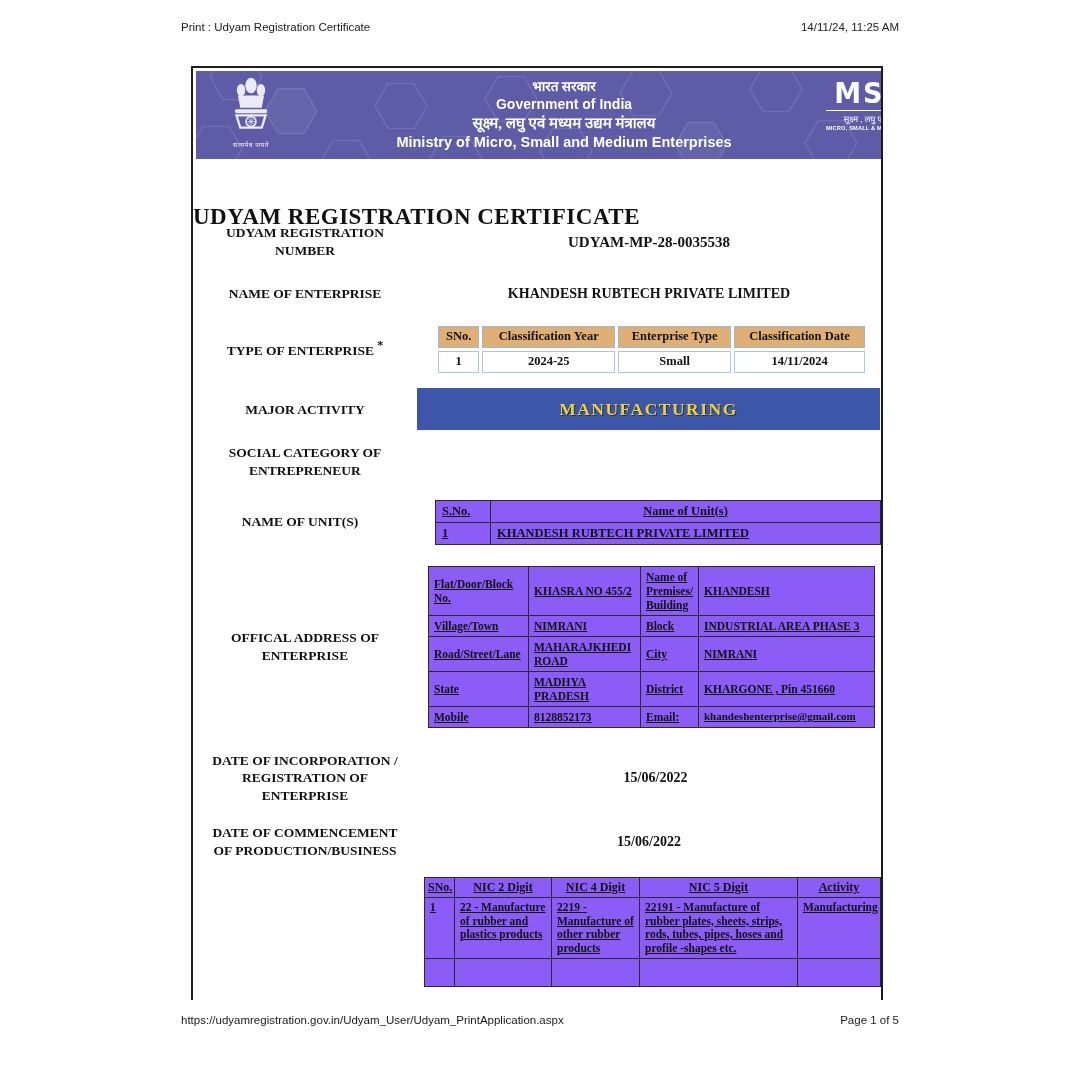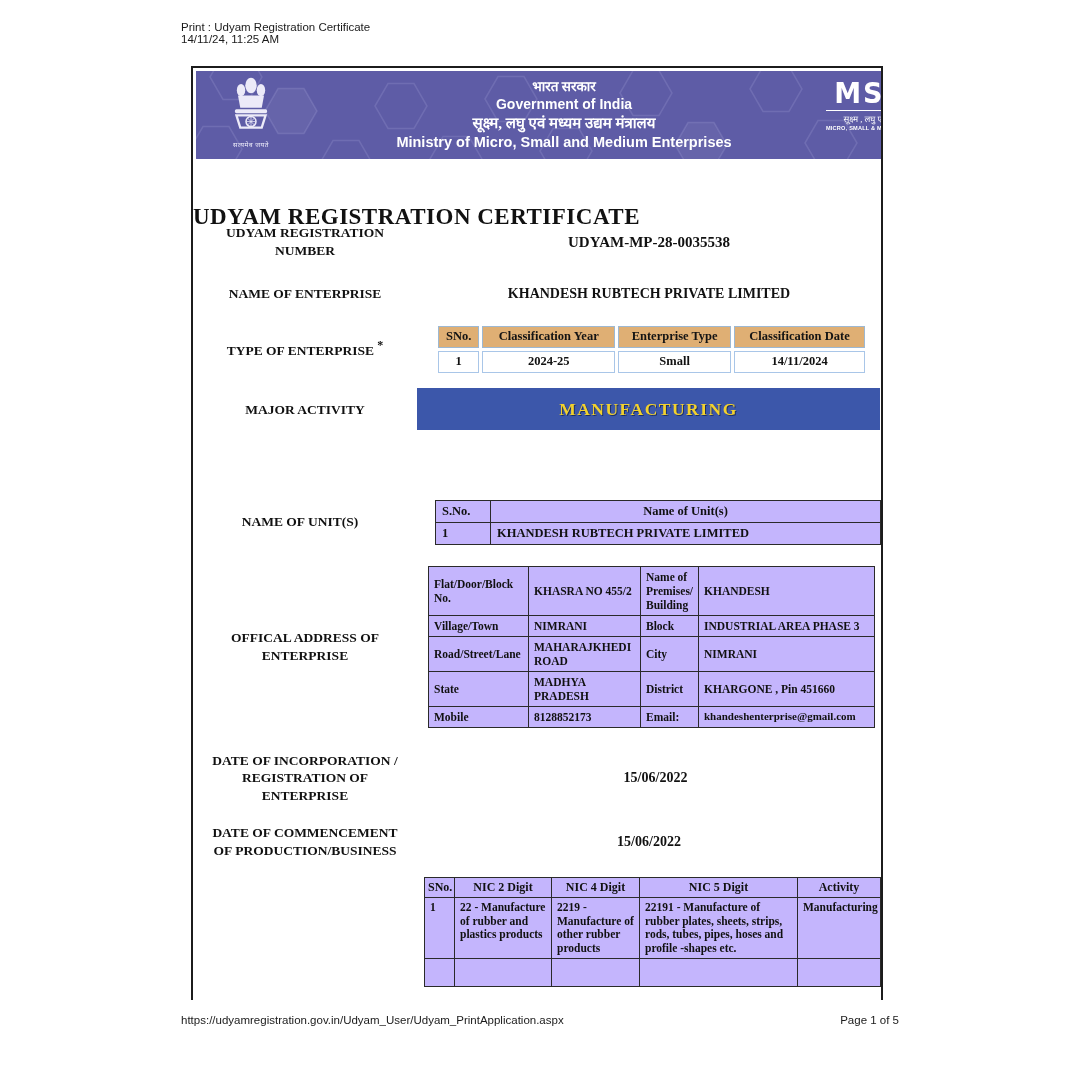--- a/index.html
+++ b/index.html
@@ -8,21 +8,21 @@
     position:relative; width:1080px; height:1080px; background:#ffffff;
     font-family:"Liberation Serif","DejaVu Serif",serif; color:#111;
     overflow:hidden; margin:0 auto;
   }
   
   .print-bar {
     position:absolute; left:181px; width:718px; display:flex;
     justify-content:space-between; font-family:"Liberation Sans","DejaVu Sans",sans-serif;
     font-size:11.5px; color:#1a1a1a;
   }
-  .print-bar.top { top:21px;flex-direction:column; }
+  .print-bar.top { top:21px; }
   .print-bar.bottom { top:1014px; }
 
   
   .certificate {
     position:absolute; left:191px; top:66px; width:692px; height:934px;
     border:2px solid #1c1c1c; border-bottom:none; background:#fff; overflow:hidden;
   }
 
   
   .banner {
@@ -79,21 +79,21 @@
   .type-table th {
     background:#dfaf74; border:1px solid #9db8d2; font-size:12.5px; font-weight:bold;
     padding:2px 4px; height:22px; color:#141414;
   }
   .type-table td {
     border:1px solid #a9c6e8; font-size:12.5px; font-weight:bold; text-align:center;
     padding:2px 4px; height:22px; background:#fff;
   }
 
   
-  .btable { border-collapse:collapse; background:#c4b5fd; }
+  .btable { border-collapse:collapse; background:#8b5cf6;text-decoration:underline; }
   .btable th, .btable td { border:1px solid #2a2a2a; font-weight:bold; vertical-align:middle; }
 
   .units-table { width:446px; margin-left:11px; }
   .units-table th { font-size:12.5px; padding:2px 6px; height:22px; }
   .units-table td { font-size:12.5px; padding:2px 6px; height:22px; text-align:left; }
   .units-table .sno-col { width:55px; text-align:left; padding-left:6px; }
   .units-table td.sno-col { text-align:left; }
 
   .addr-table { width:446px; margin-left:11px; table-layout:fixed; }
   .addr-table td { font-size:11.5px; line-height:1.22; padding:3px 5px; }
@@ -233,20 +233,23 @@
     <div class="frow r-activity">
       <div class="flabel">
           <div class="lab">MAJOR ACTIVITY</div>
         </div>
       <div class="activity-banner">
         <span class="activity-text">MANUFACTURING</span>
       </div>
     </div>
 
     <div class="frow r-social">
+      <div class="flabel">
+          <div class="lab">SOCIAL CATEGORY OF ENTREPRENEUR</div>
+        </div>
     </div>
 
     <div class="frow r-units">
       <div class="flabel">
           <div class="lab">NAME OF UNIT(S)</div>
         </div>
       <div class="fvalue left">
         <table class="btable units-table">
           <tbody>
               <tr>

